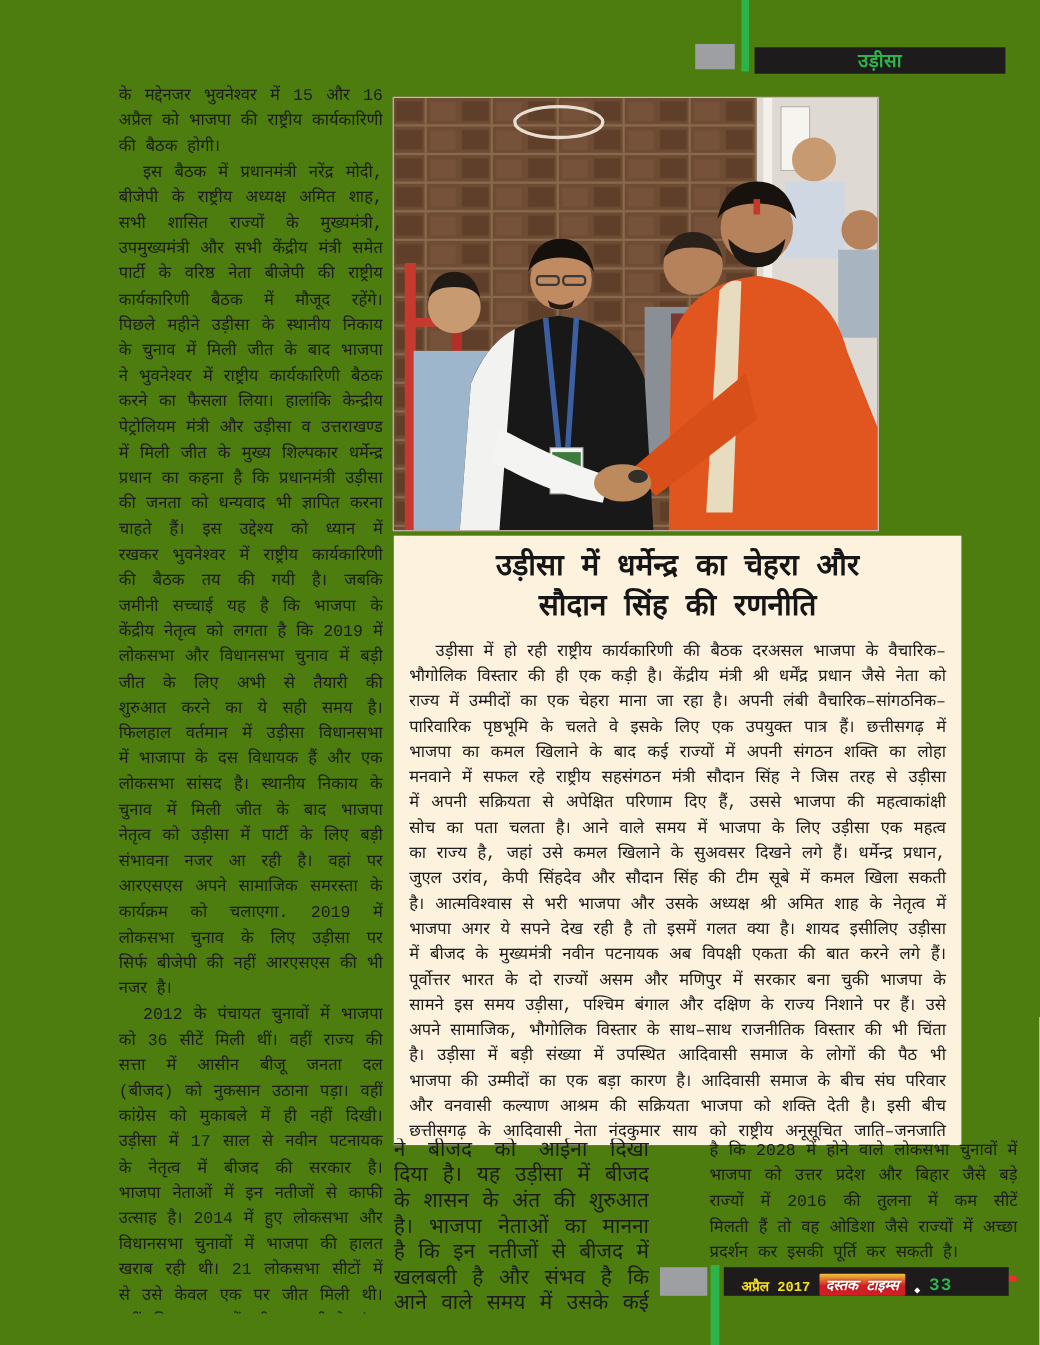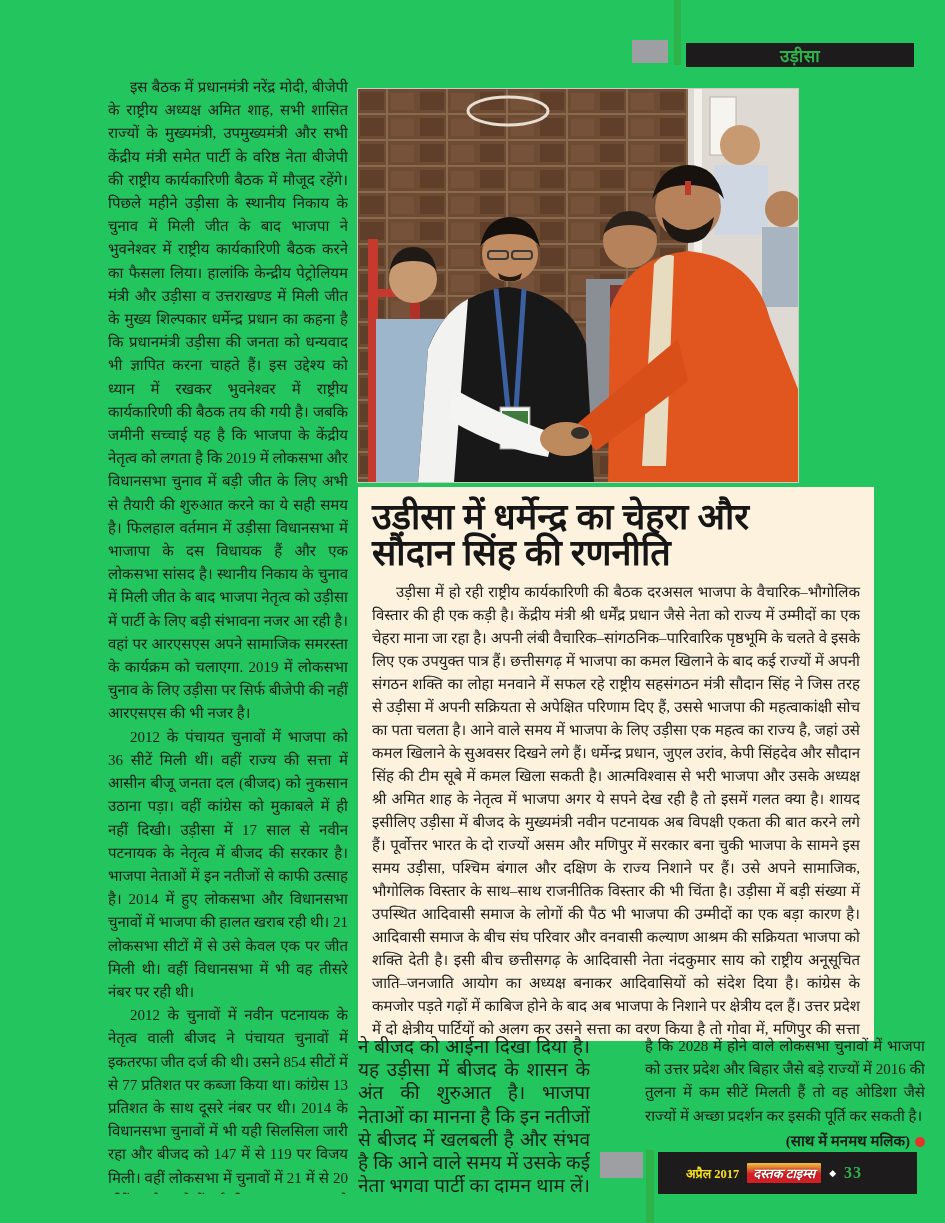--- a/index.html
+++ b/index.html
@@ -1,22 +1,22 @@
 <!DOCTYPE html>
 <html style="--accent-green: #2db34a; --bar-black: #1d1b1c; --gray-box: #9d9fa2; --cream: #fdf2de; --footer-yellow: #f7e11e; --badge-red: #d21f26; --dot-red: #e8332a;"><head>
 <meta charset="utf-8">
 <style>
   :root{
     --accent-green:#2db34a; --bar-black:#1d1b1c; --gray-box:#9d9fa2;
     --cream:#fdf2de; --footer-yellow:#f7e11e; --badge-red:#d21f26; --dot-red:#e8332a;
   }
   html,body{margin:0;padding:0;background:#ffffff;}
   .page{
-    position:relative; width:945px; height:1223px; background:#22c55e; overflow:hidden;
-    font-family:Liberation Serif, serif; color:#1c1c1c;
+    position:relative; width:945px; height:1223px; background:#4d7c0f; overflow:hidden;
+    font-family:Liberation Mono, monospace; color:#1c1c1c;
   }
   
   .hdr-gray{position:absolute; left:632px; top:40px; width:36px; height:23px; background:var(--gray-box);}
   .hdr-green{position:absolute; left:674px; top:0; width:7px; height:65px; background:var(--accent-green);}
   .hdr-black{
     position:absolute; left:686px; top:43px; width:228px; height:24px; background:var(--bar-black);
     display:flex; align-items:center; justify-content:center;
   }
   .hdr-black .section-title{color:var(--accent-green); font-size:17px; font-weight:bold; letter-spacing:.5px;}
   
@@ -31,21 +31,21 @@
     position:absolute; left:357px; top:88px; width:442px; height:395px;
     border:1px solid #cfcac2; box-sizing:border-box; overflow:hidden; background:#6b4a33;
   }
   .photo svg{display:block;}
   
   .article-box{
     position:absolute; left:358px; top:487px; width:516px; height:554px;
     background:var(--cream); box-sizing:border-box; padding:10px 14px 8px 14px; overflow:hidden;
   }
   .headline{
-    margin:2px 0 10px 0; font-size:36px; line-height:36px;
+    margin:2px 0 10px 0; text-align:center; font-size:27px; line-height:36px;
     font-weight:bold; color:#161616;
   }
   .article-body{
     margin:0; text-align:justify; font-size:15px; line-height:23px; text-indent:24px; color:#1c1c1c;
   }
   
   .mid-col{
     position:absolute; left:358px; top:1035px; width:232px; height:160px; overflow:hidden;
     text-align:justify; font-size:19px; line-height:23.2px;
   }
@@ -57,22 +57,22 @@
   .right-col p{margin:0;}
   .credit-line{margin-top:2px !important; text-align:right; font-weight:bold;}
   .end-dot{
     display:inline-block; width:10px; height:10px; border-radius:50%;
     background:var(--dot-red); margin-left:5px; vertical-align:middle;
   }
   
   .ftr-gray{position:absolute; left:600px; top:1152px; width:43px; height:26px; background:var(--gray-box);}
   .ftr-green{position:absolute; left:646px; top:1150px; width:8px; height:73px; background:var(--accent-green);}
   .ftr-black{
-    position:absolute; left:658px; top:1152px; width:259px; height:42px; background:var(--bar-black);
-    display:flex; align-items:center; gap:8px; padding-left:28px; box-sizing:border-box;
+    position:absolute; left:658px; top:1152px; width:259px; height:26px; background:var(--bar-black);
+    display:flex; align-items:flex-end; gap:8px; padding-left:16px; box-sizing:border-box;
   }
   .ftr-issue{color:var(--footer-yellow); font-size:12.5px; font-weight:bold;}
   .ftr-badge{
     background:linear-gradient(180deg,#f2c23a 0%, var(--badge-red) 55%);
     color:#ffffff; font-size:13px; font-weight:bold; padding:1px 6px;
     text-shadow:0 0 2px #7a0d10; border-radius:1px; font-style:italic;
   }
   .ftr-sep{color:#ffffff; font-size:9px;}
   .ftr-page{color:var(--accent-green); font-size:16px; font-weight:bold; letter-spacing:1px;}
 </style>
@@ -81,20 +81,21 @@
 
 <div class="page">
 
   <div class="hdr-gray"></div>
   <div class="hdr-green"></div>
   <div class="hdr-black">
     <span class="section-title">उड़ीसा</span>
   </div>
 
   <div class="left-col">
+    <p>के मद्देनजर भुवनेश्वर में 15 और 16 अप्रैल को भाजपा की राष्ट्रीय कार्यकारिणी की बैठक होगी।</p>
     <p class="ind">इस बैठक में प्रधानमंत्री नरेंद्र मोदी, बीजेपी के राष्ट्रीय अध्यक्ष अमित शाह, सभी शासित राज्यों के मुख्यमंत्री, उपमुख्यमंत्री और सभी केंद्रीय मंत्री समेत पार्टी के वरिष्ठ नेता बीजेपी की राष्ट्रीय कार्यकारिणी बैठक में मौजूद रहेंगे। पिछले महीने उड़ीसा के स्थानीय निकाय के चुनाव में मिली जीत के बाद भाजपा ने भुवनेश्वर में राष्ट्रीय कार्यकारिणी बैठक करने का फैसला लिया। हालांकि केन्द्रीय पेट्रोलियम मंत्री और उड़ीसा व उत्तराखण्ड में मिली जीत के मुख्य शिल्पकार धर्मेन्द्र प्रधान का कहना है कि प्रधानमंत्री उड़ीसा की जनता को धन्यवाद भी ज्ञापित करना चाहते हैं। इस उद्देश्य को ध्यान में रखकर भुवनेश्वर में राष्ट्रीय कार्यकारिणी की बैठक तय की गयी है। जबकि जमीनी सच्चाई यह है कि भाजपा के केंद्रीय नेतृत्व को लगता है कि 2019 में लोकसभा और विधानसभा चुनाव में बड़ी जीत के लिए अभी से तैयारी की शुरुआत करने का ये सही समय है। फिलहाल वर्तमान में उड़ीसा विधानसभा में भाजापा के दस विधायक हैं और एक लोकसभा सांसद है। स्थानीय निकाय के चुनाव में मिली जीत के बाद भाजपा नेतृत्व को उड़ीसा में पार्टी के लिए बड़ी संभावना नजर आ रही है। वहां पर आरएसएस अपने सामाजिक समरस्ता के कार्यक्रम को चलाएगा. 2019 में लोकसभा चुनाव के लिए उड़ीसा पर सिर्फ बीजेपी की नहीं आरएसएस की भी नजर है।</p>
     <p class="ind">2012 के पंचायत चुनावों में भाजपा को 36 सीटें मिली थीं। वहीं राज्य की सत्ता में आसीन बीजू जनता दल (बीजद) को नुकसान उठाना पड़ा। वहीं कांग्रेस को मुकाबले में ही नहीं दिखी। उड़ीसा में 17 साल से नवीन पटनायक के नेतृत्व में बीजद की सरकार है। भाजपा नेताओं में इन नतीजों से काफी उत्साह है। 2014 में हुए लोकसभा और विधानसभा चुनावों में भाजपा की हालत खराब रही थी। 21 लोकसभा सीटों में से उसे केवल एक पर जीत मिली थी। वहीं विधानसभा में भी वह तीसरे नंबर पर रही थी।</p>
     <p class="ind">2012 के चुनावों में नवीन पटनायक के नेतृत्व वाली बीजद ने पंचायत चुनावों में इकतरफा जीत दर्ज की थी। उसने 854 सीटों में से 77 प्रतिशत पर कब्जा किया था। कांग्रेस 13 प्रतिशत के साथ दूसरे नंबर पर थी। 2014 के विधानसभा चुनावों में भी यही सिलसिला जारी रहा और बीजद को 147 में से 119 पर विजय मिली। वहीं लोकसभा में चुनावों में 21 में से 20 सीटें उसके पाले में गई थी। इस बार भाजपा ने आठ जिला परिषदों में शून्य से शुरुआत की और अब उसे यहां बहुमत मिला। केंद्रीय मंत्री और ओडिशा भाजपा प्रभारी धर्मेंद्र प्रधान ने नतीजों को लेकर कहा था कि ओडिशा की जनता ने प्रधानमंत्री नरेंद्र मोदी के काम में विश्वास जताया है। बीजद अब विश्वास खो रही है। जनता</p>
   </div>
 
   <div class="photo">
     <svg width="440" height="393" viewBox="0 0 440 393" xmlns="http://www.w3.org/2000/svg">
       <defs>
         <pattern id="brick" width="60" height="26" patternUnits="userSpaceOnUse">
           <rect width="60" height="26" fill="#6e4c33"></rect>

